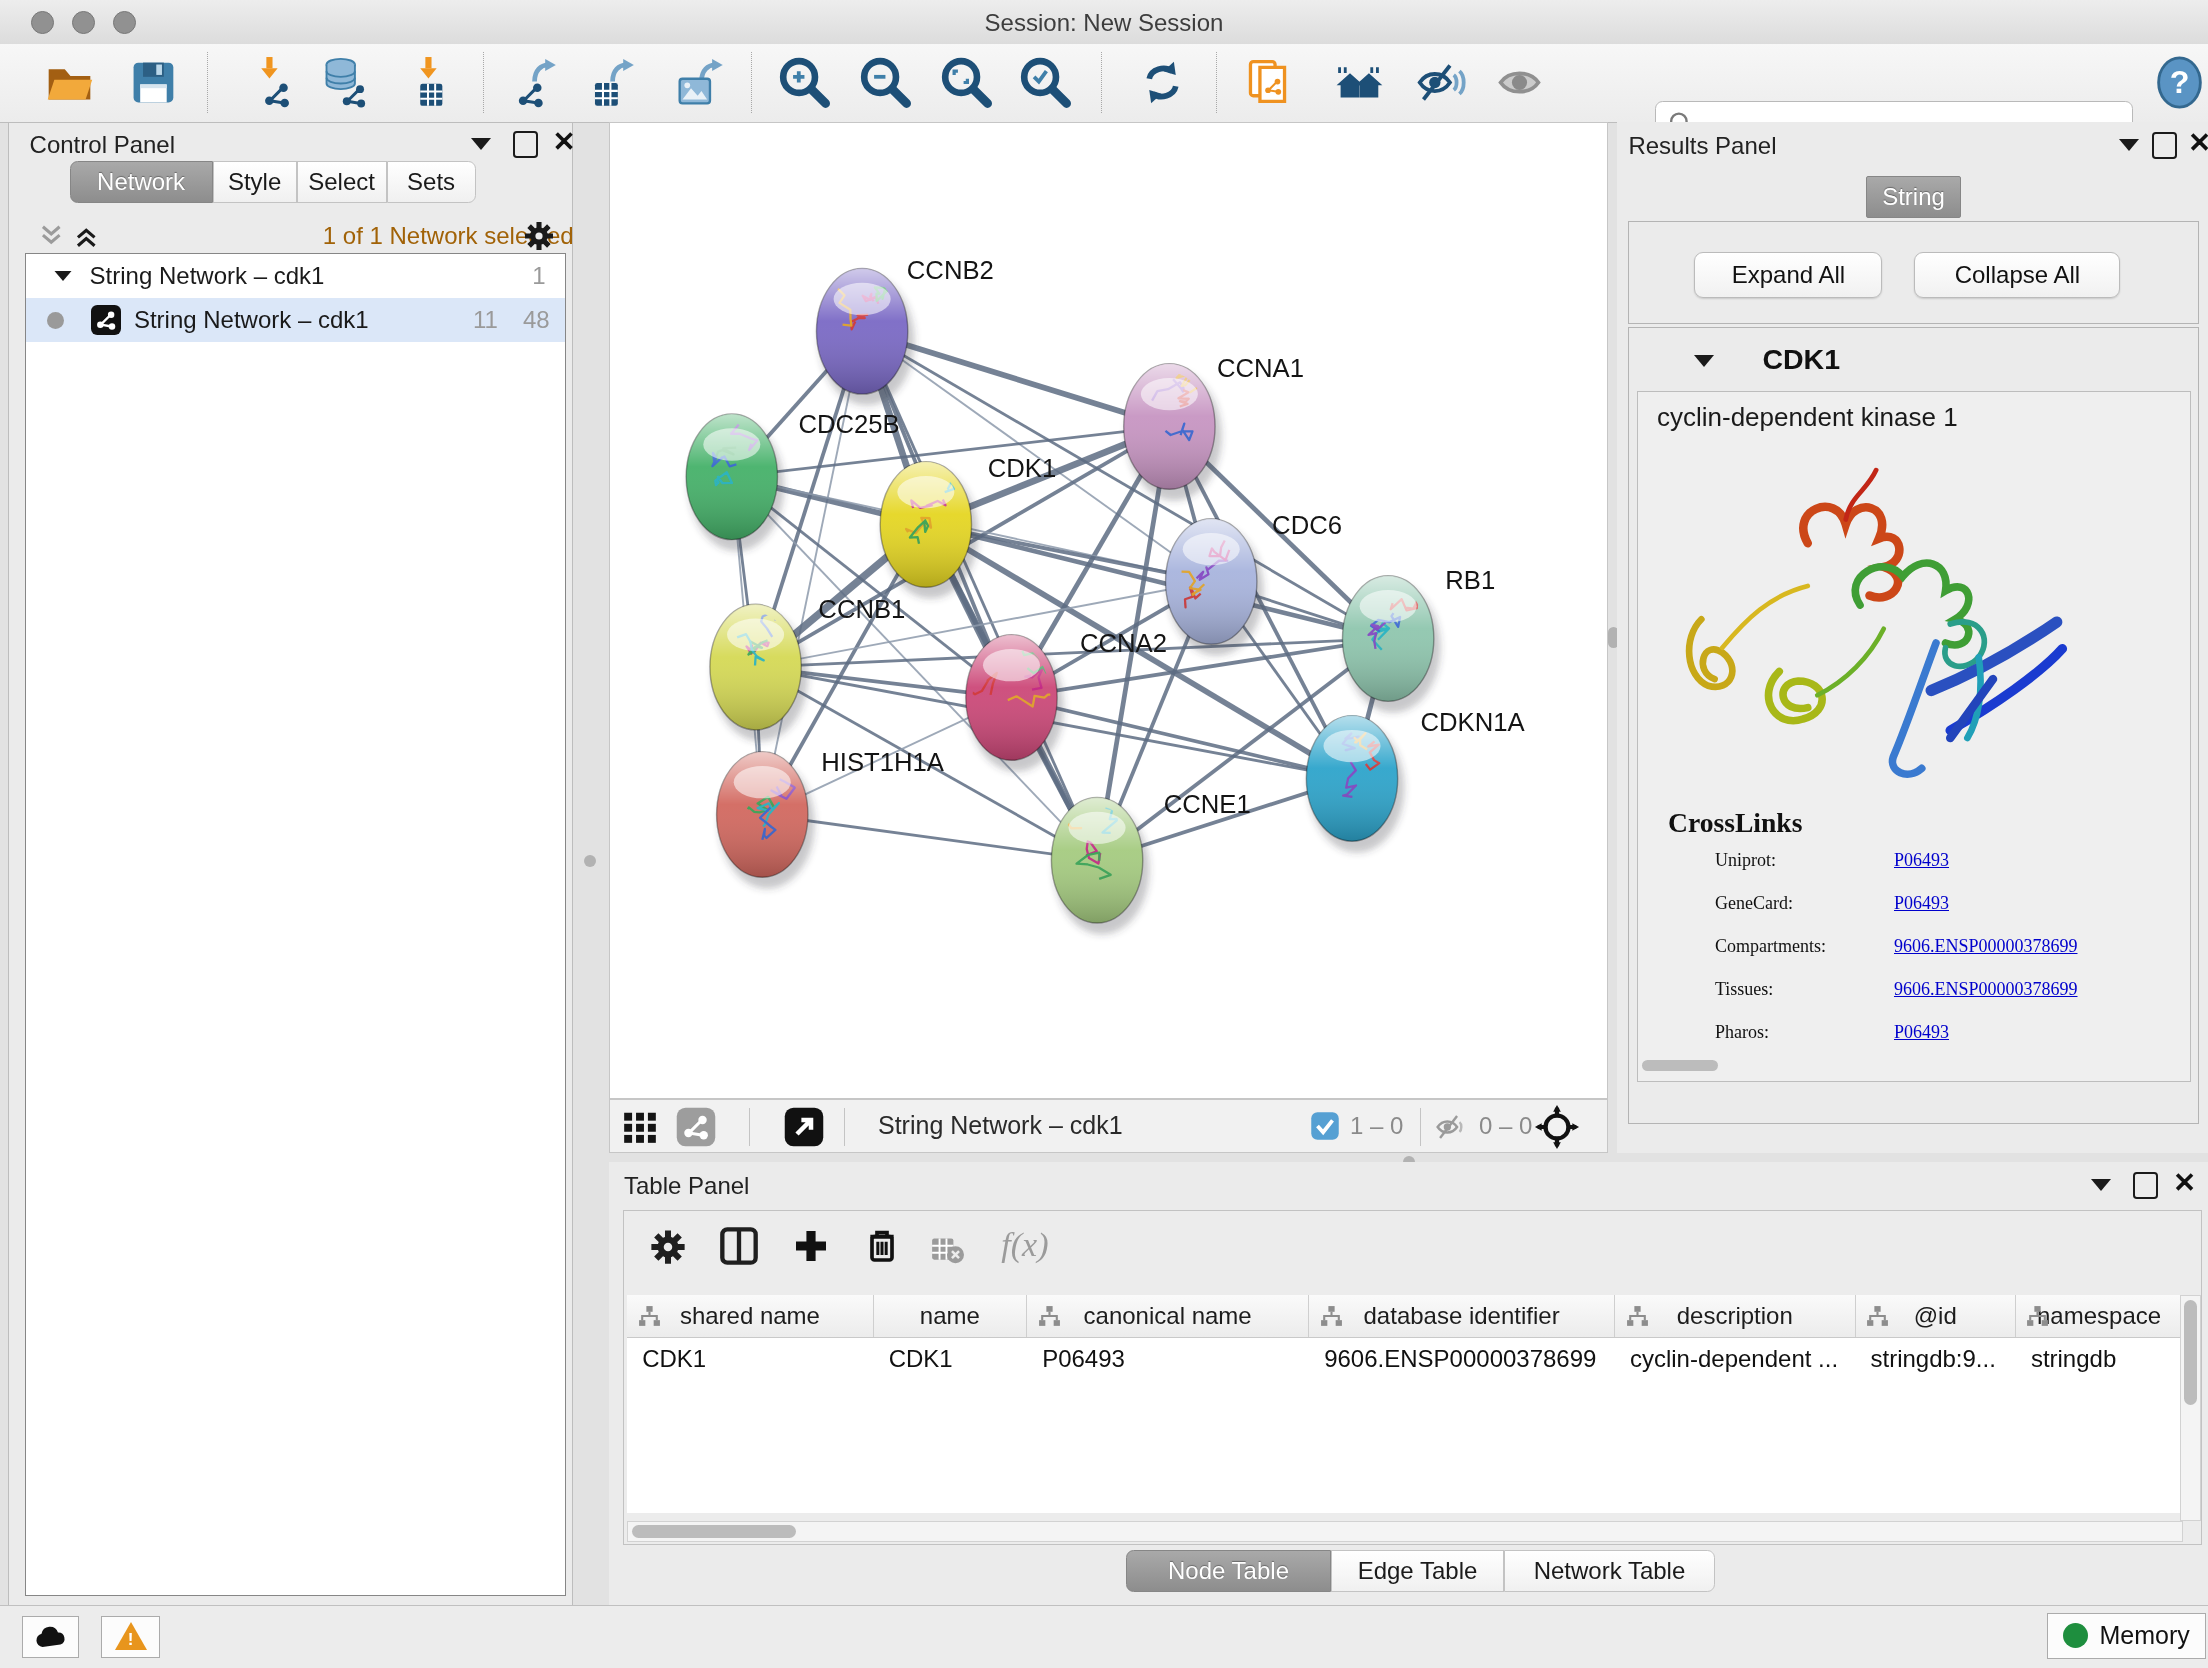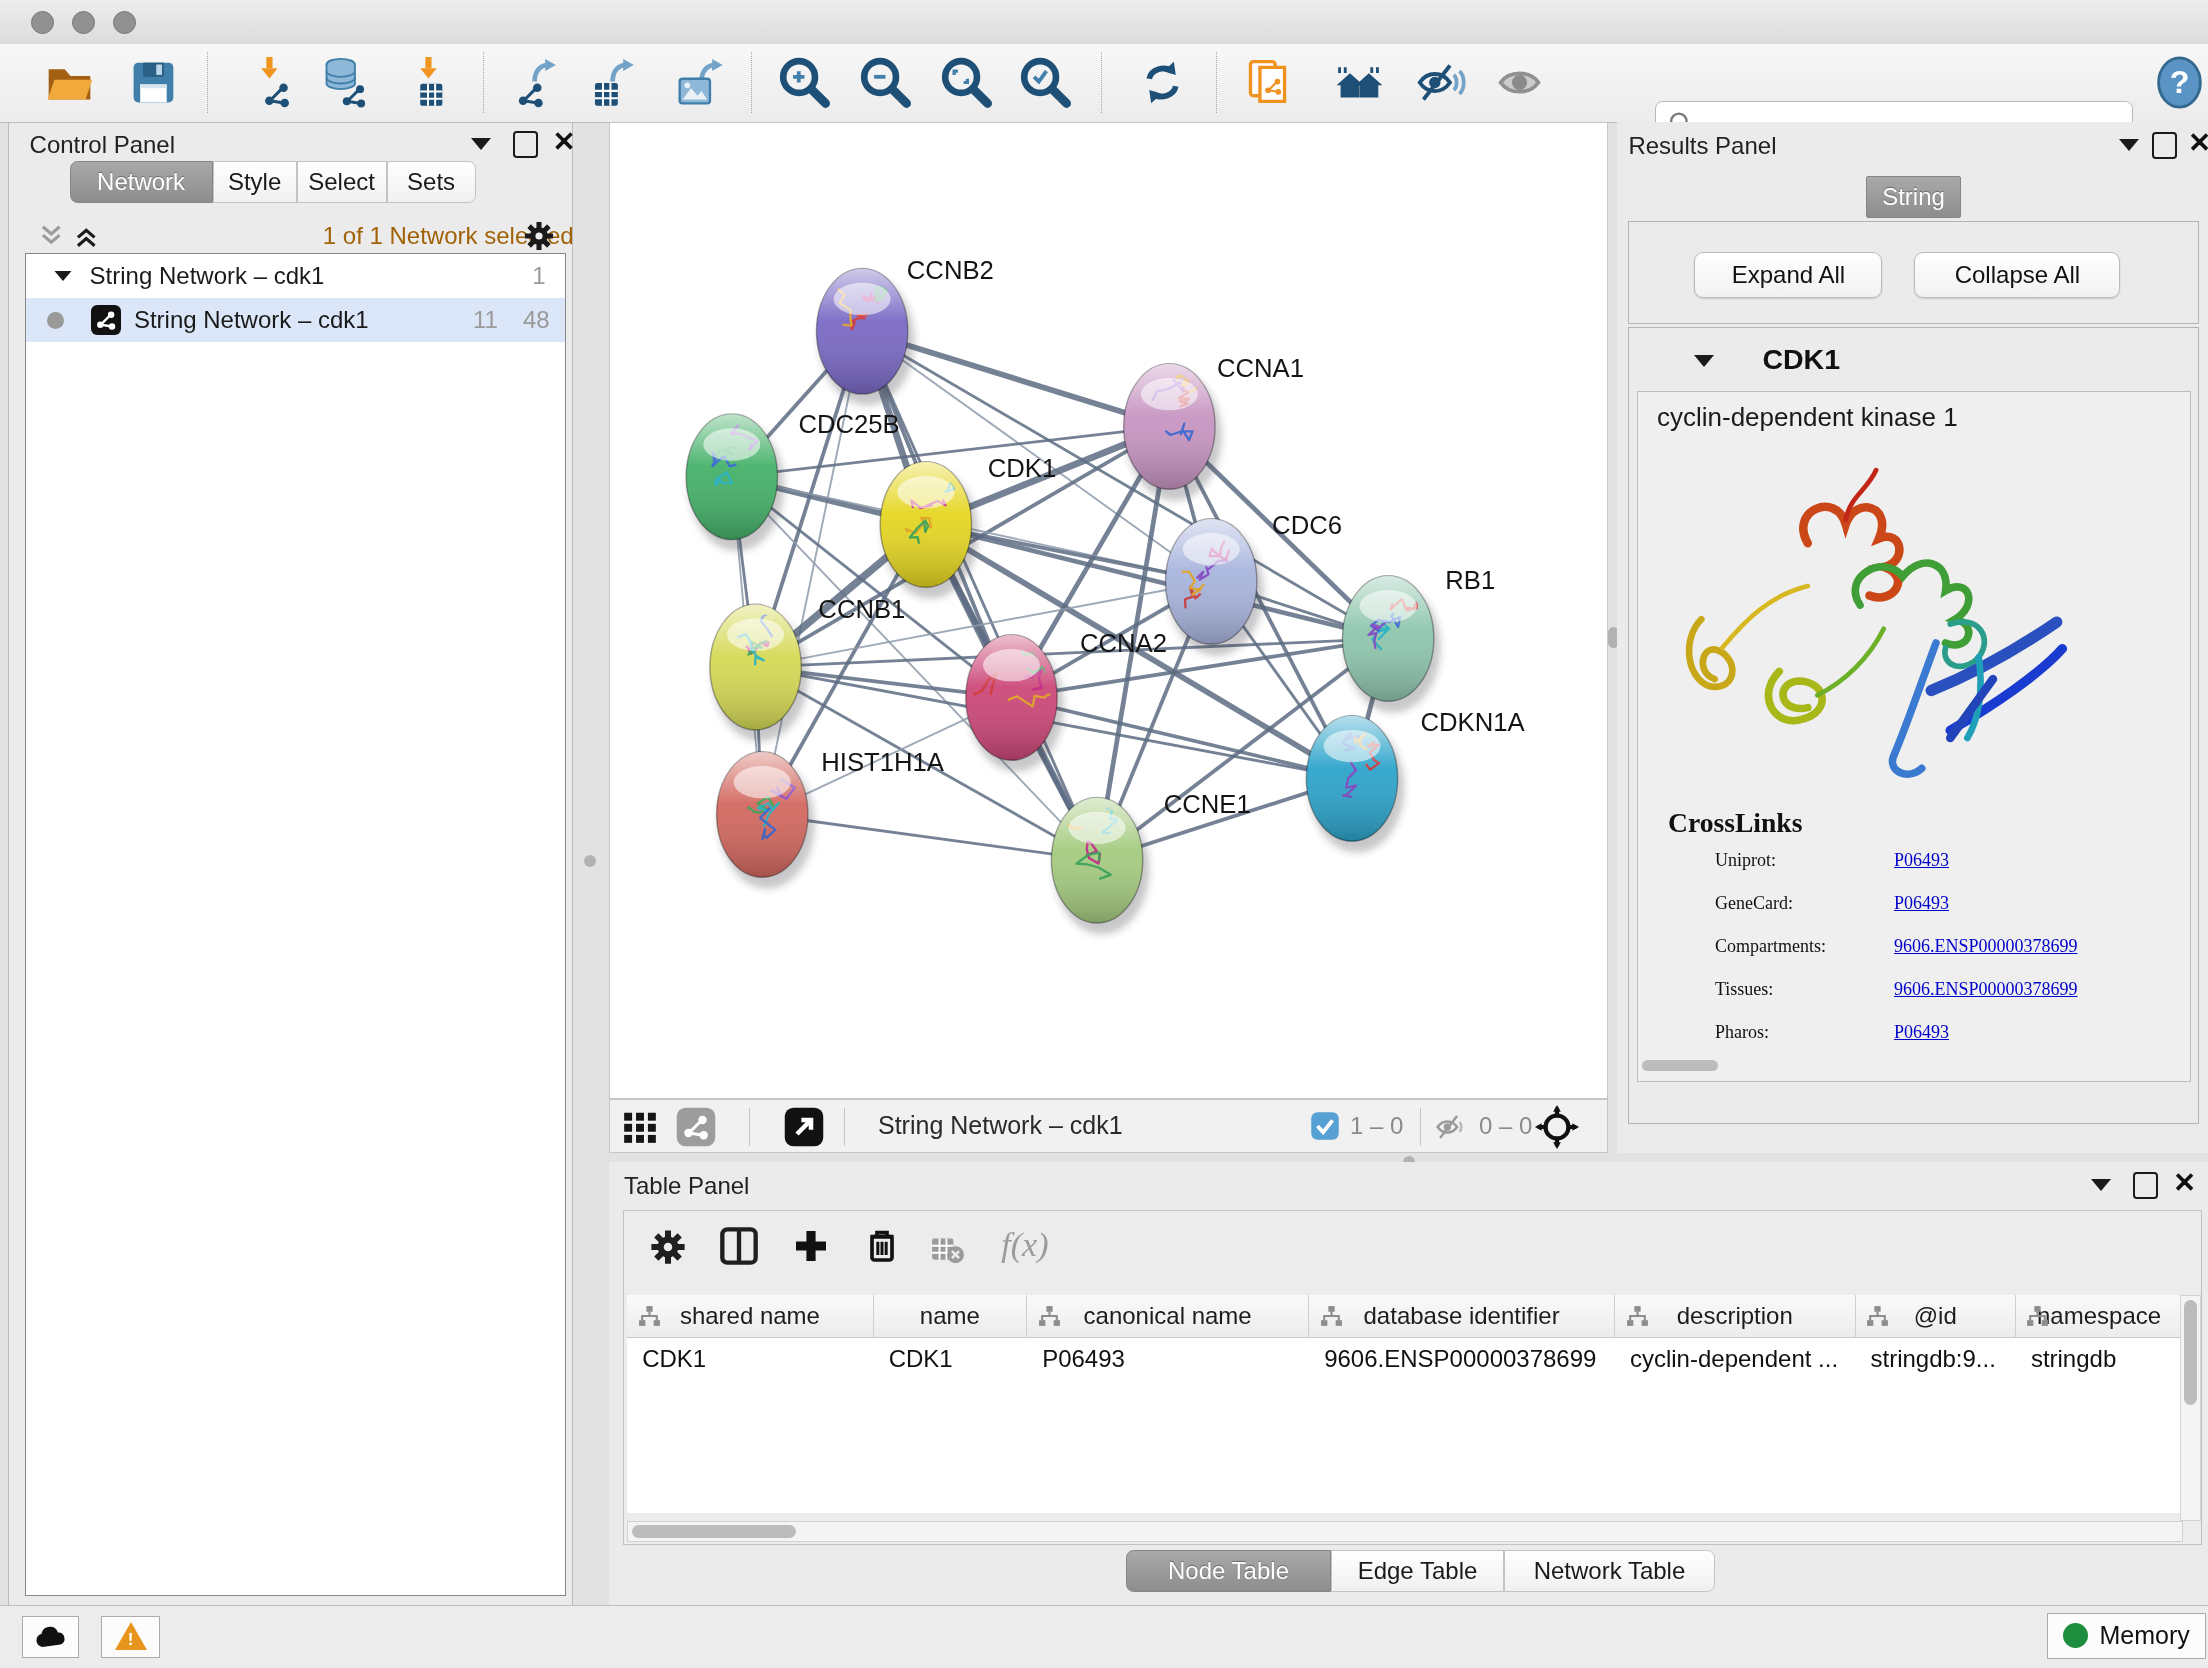--- a/index.html
+++ b/index.html
@@ -106,20 +106,21 @@
         <rect x="9" y="1" width="6" height="11" fill="currentColor"></rect>
         <path d="M4 12 L20 12 L12 22 Z" fill="currentColor"></path>
       </symbol>
     </defs>
   </svg>
 
   <div id="titlebar" class="abs">
     <div class="tlight abs" style="left:31px"></div>
     <div class="tlight abs" style="left:72px"></div>
     <div class="tlight abs" style="left:113px"></div>
+    <div id="wtitle" class="abs">Session: New Session</div>
   </div>
 
   <div id="toolbar" class="abs">
     <div class="tbtn abs" style="left:41px">
       <svg width="53" height="53" viewBox="0 0 56 56">
           <path d="M6 14 h17 l6 7 h21 v25 h-44 z" fill="#a35f12"></path>
           <path d="M12 25 h40 l-7 21 h-40 z" fill="#f2a93b"></path>
         </svg>
     </div>
     <div class="tbtn abs" style="left:124px">

